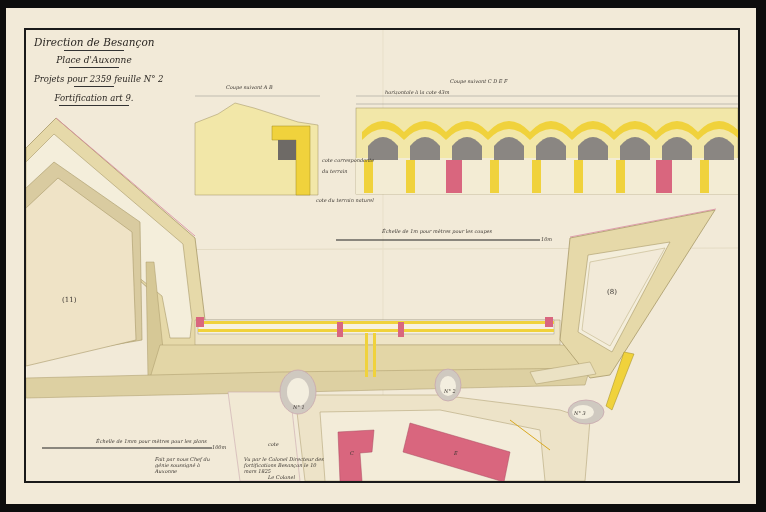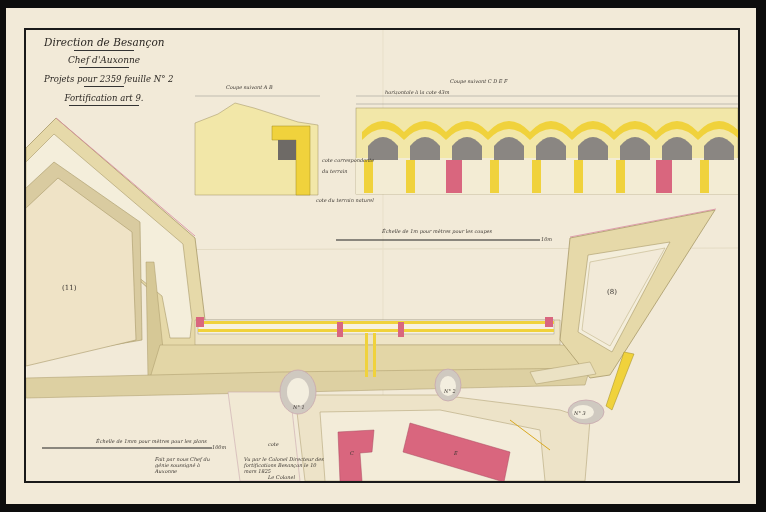--- a/index.html
+++ b/index.html
@@ -2,21 +2,21 @@
 <html><head>
 <meta charset="utf-8">
 <style>
   html,body{margin:0;padding:0;background:#0d0d0d;}
   body{width:766px;height:512px;overflow:hidden;position:relative;font-family:"DejaVu Serif",serif;}
   .sheet{position:absolute;left:6px;top:8px;width:750px;height:496px;background:#f2ead8;}
   .frame{position:absolute;left:24px;top:28px;width:716px;height:455px;border:2px solid #1a1a1a;box-sizing:border-box;}
   svg{position:absolute;left:0;top:0;}
   .hw{position:absolute;font-family:"DejaVu Serif",serif;font-style:italic;color:#2a2622;white-space:nowrap;}
   .title-block .hw{position:static;display:block;text-align:center;}
-  .title-block{position:absolute;left:44px;top:36px;width:120px;}
+  .title-block{position:absolute;left:34px;top:36px;width:120px;}
   .t1{font-size:10.5px;}
   .t2{font-size:9px;margin-top:4px;}
   .t3{font-size:8.5px;margin-top:6px;}
   .t4{font-size:8.5px;margin-top:6px;}
   .rule{height:1px;background:#333;margin:2px auto 0;}
   .small{font-size:5px;color:#3a3530;}
   .lbl{font-size:7px;color:#3a3530;font-style:normal;}
 </style>
 </head>
 <body>
@@ -134,40 +134,40 @@
       </g>
 
     <line x1="336" y1="240" x2="540" y2="240" stroke="#222" stroke-width="1.2"></line>
     <line x1="42" y1="448" x2="212" y2="448" stroke="#222" stroke-width="1.2"></line>
   </g>
 </svg>
 
 <div class="title-block">
   <span class="hw t1">Direction de Besançon</span>
   <div class="rule" style="width:60px"></div>
-  <span class="hw t2">Chef d'Auxonne</span>
+  <span class="hw t2">Place d'Auxonne</span>
   <div class="rule" style="width:50px"></div>
   <span class="hw t3">Projets pour 2359 feuille N° 2</span>
   <div class="rule" style="width:40px"></div>
   <span class="hw t4">Fortification art 9.</span>
   <div class="rule" style="width:70px"></div>
 </div>
 
 <span class="hw small" style="left:226px;top:84px">Coupe suivant A B</span>
 <span class="hw small" style="left:450px;top:78px">Coupe suivant C D E F</span>
 <span class="hw small" style="left:385px;top:89px">horizontale à la cote 43m</span>
 <span class="hw small" style="left:322px;top:157px">cote correspondante</span>
 <span class="hw small" style="left:322px;top:168px">du terrain</span>
 <span class="hw small" style="left:316px;top:197px">cote du terrain naturel</span>
 <span class="hw small" style="left:382px;top:228px">Échelle de 1m pour mètres pour les coupes</span>
 <span class="hw small" style="left:541px;top:236px">10m</span>
 <span class="hw small" style="left:96px;top:438px">Échelle de 1mm pour mètres pour les plans</span>
 <span class="hw small" style="left:212px;top:444px">100m</span>
 
-<span class="hw lbl" style="left:62px;top:284px">(11)</span>
+<span class="hw lbl" style="left:62px;top:296px">(11)</span>
 <span class="hw lbl" style="left:607px;top:288px">(8)</span>
 <span class="hw small" style="left:293px;top:404px">N° 1</span>
 <span class="hw small" style="left:444px;top:388px">N° 2</span>
 <span class="hw small" style="left:574px;top:410px">N° 3</span>
 <span class="hw small" style="left:350px;top:450px">C</span>
 <span class="hw small" style="left:454px;top:450px">E</span>
 <span class="hw small" style="left:268px;top:441px">cote</span>
 
 <span class="hw small" style="left:155px;top:456px;width:60px;white-space:normal">Fait par nous Chef du génie soussigné à Auxonne</span>
 <span class="hw small" style="left:244px;top:456px;width:85px;white-space:normal">Vu par le Colonel Directeur des fortifications Besançon le 10 mars 1825</span>

